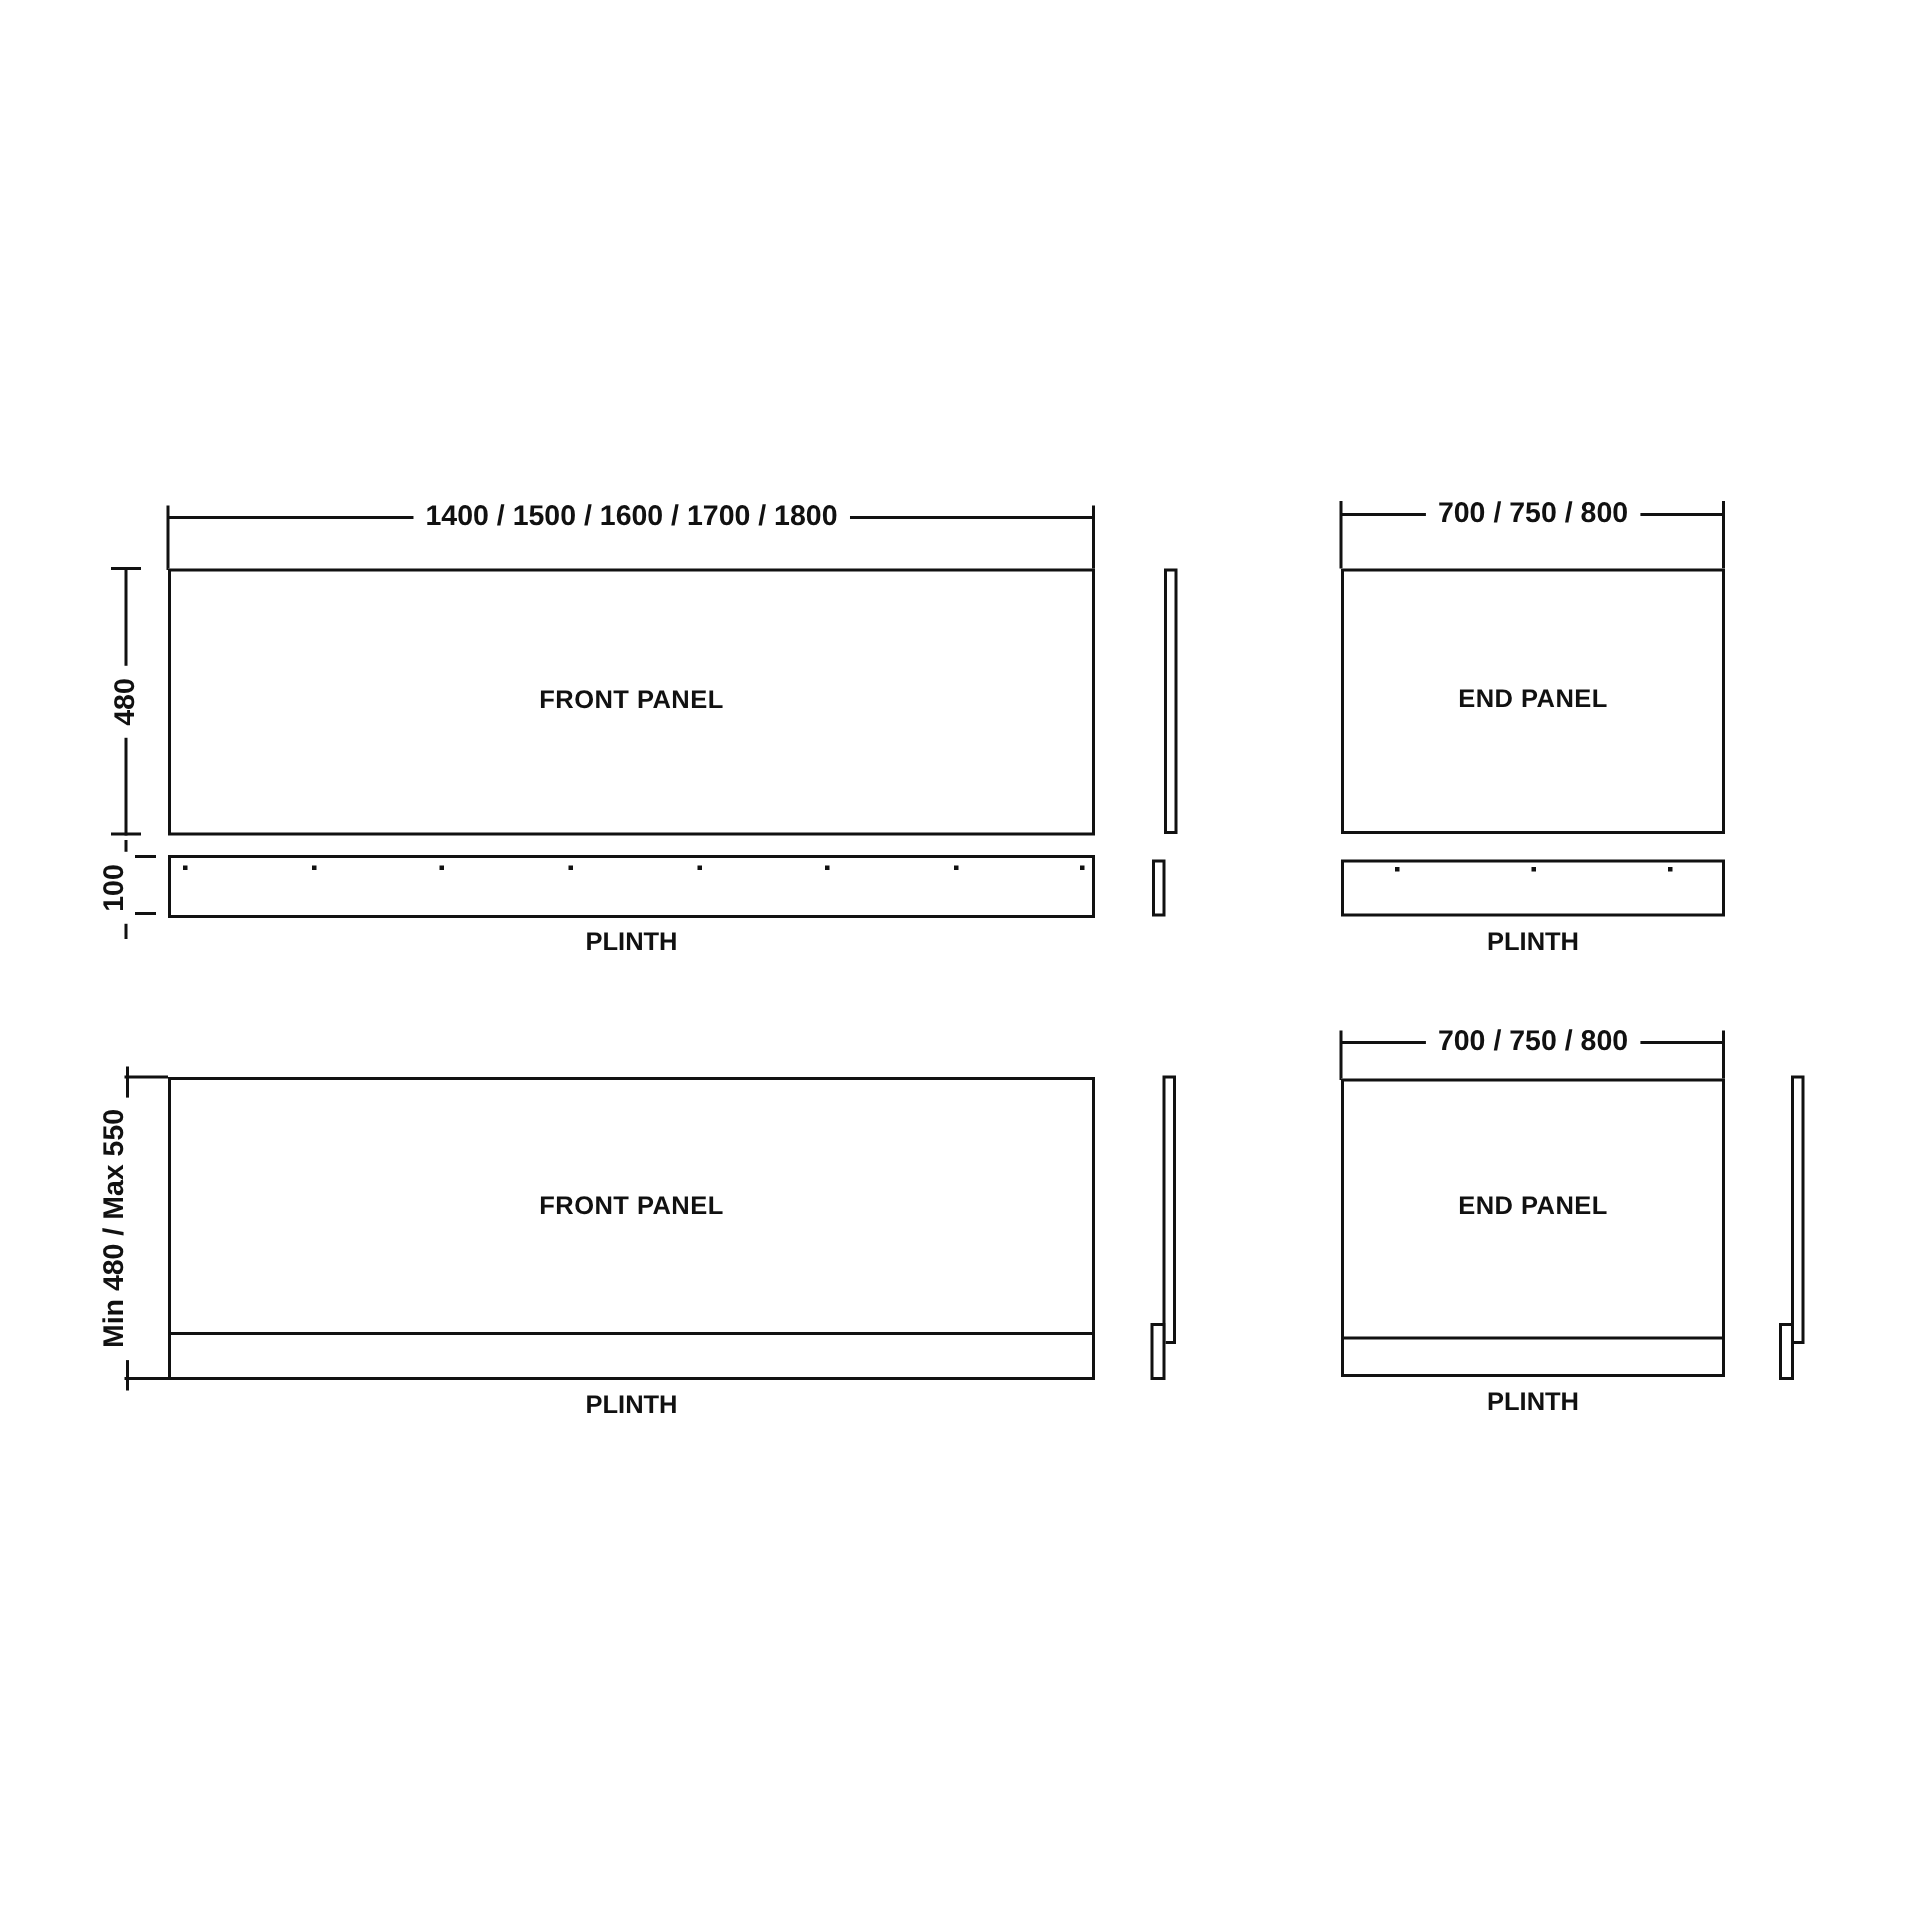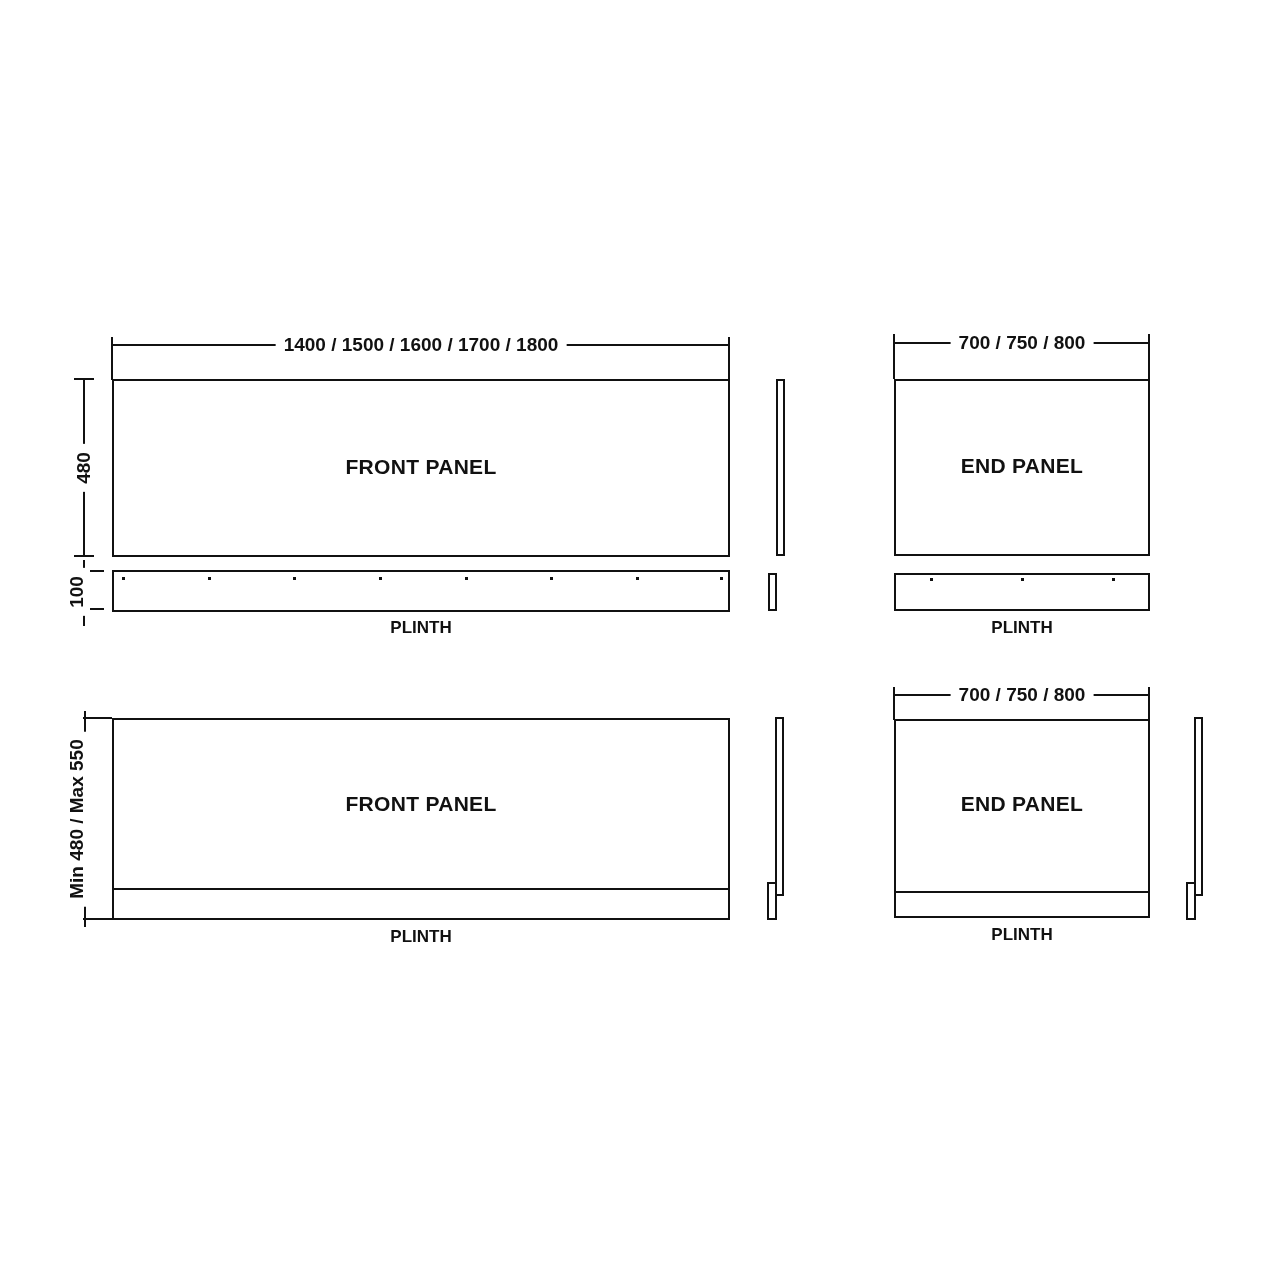--- a/index.html
+++ b/index.html
@@ -38,21 +38,21 @@
     padding:2px 8px;
     font-weight:bold;
     font-size:19px;
     white-space:nowrap;
     z-index:3;
   }
   .panel-label {
     position:absolute;
     transform:translate(-50%,-50%);
     font-weight:bold;
-    font-size:21px;
+    font-size:17px;
     letter-spacing:0.3px;
     white-space:nowrap;
     z-index:2;
   }
   .caption {
     position:absolute;
     transform:translate(-50%,-50%);
     font-weight:bold;
     font-size:17px;
     white-space:nowrap;

